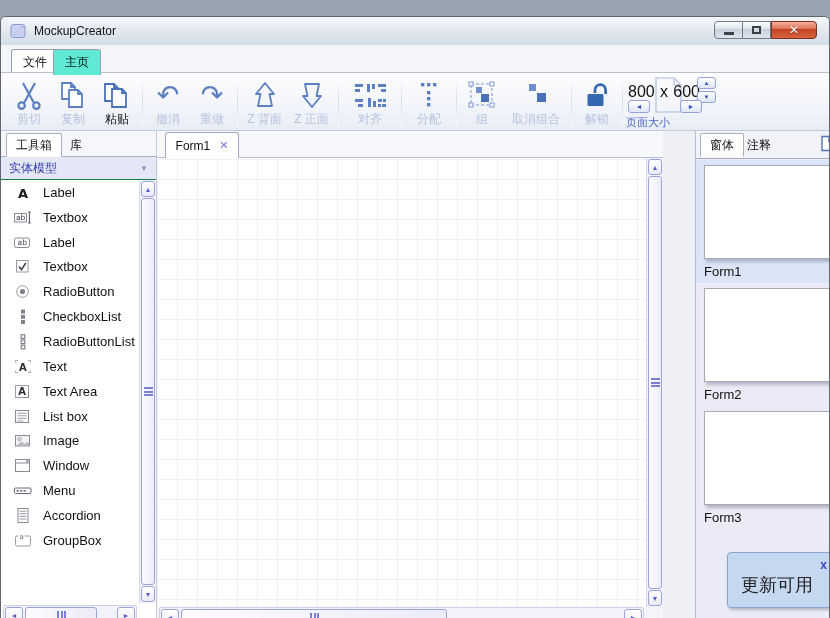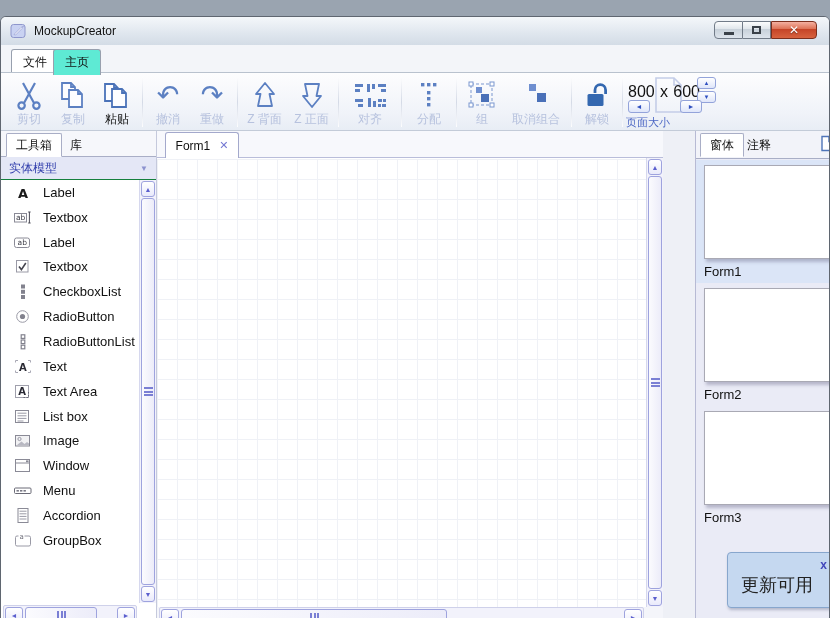--- a/index.html
+++ b/index.html
@@ -402,37 +402,37 @@
               <svg width="18" height="17" viewBox="0 0 18 17">
                 <rect x="2.5" y="2.5" width="11.5" height="11.5" fill="#fff" stroke="#9a9aa6"></rect>
                 <path d="M5 8.6 l2.4 3 L11.8 5" fill="none" stroke="#44444e" stroke-width="1.6"></path>
               </svg>
             </span>
           <span class="tlabel">Textbox</span>
         </div>
         <div class="tbx-item">
           <span class="tico">
               <svg width="18" height="17" viewBox="0 0 18 17">
+                <circle cx="8.5" cy="8.5" r="5.8" fill="#fff" stroke="#9a9aa6"></circle>
+                <circle cx="8.5" cy="8.5" r="2.6" fill="#82828e"></circle>
+              </svg>
+            </span>
+          <span class="tlabel">RadioButton</span>
+        </div>
+        <div class="tbx-item">
+          <span class="tico">
+              <svg width="18" height="17" viewBox="0 0 18 17">
                 <g fill="#82828e">
                   <rect x="7" y="1.5" width="4" height="4"></rect>
                   <rect x="7" y="6.8" width="4" height="4"></rect>
                   <rect x="7" y="12" width="4" height="4"></rect>
                 </g>
               </svg>
             </span>
           <span class="tlabel">CheckboxList</span>
-        </div>
-        <div class="tbx-item">
-          <span class="tico">
-              <svg width="18" height="17" viewBox="0 0 18 17">
-                <circle cx="8.5" cy="8.5" r="5.8" fill="#fff" stroke="#9a9aa6"></circle>
-                <circle cx="8.5" cy="8.5" r="2.6" fill="#82828e"></circle>
-              </svg>
-            </span>
-          <span class="tlabel">RadioButton</span>
         </div>
         <div class="tbx-item">
           <span class="tico">
               <svg width="18" height="17" viewBox="0 0 18 17">
                 <g fill="none" stroke="#82828e" stroke-width="1.2">
                   <rect x="7.2" y="1.8" width="3.6" height="3.6"></rect>
                   <rect x="7.2" y="7" width="3.6" height="3.6"></rect>
                   <rect x="7.2" y="12.2" width="3.6" height="3.6"></rect>
                 </g>
               </svg>

